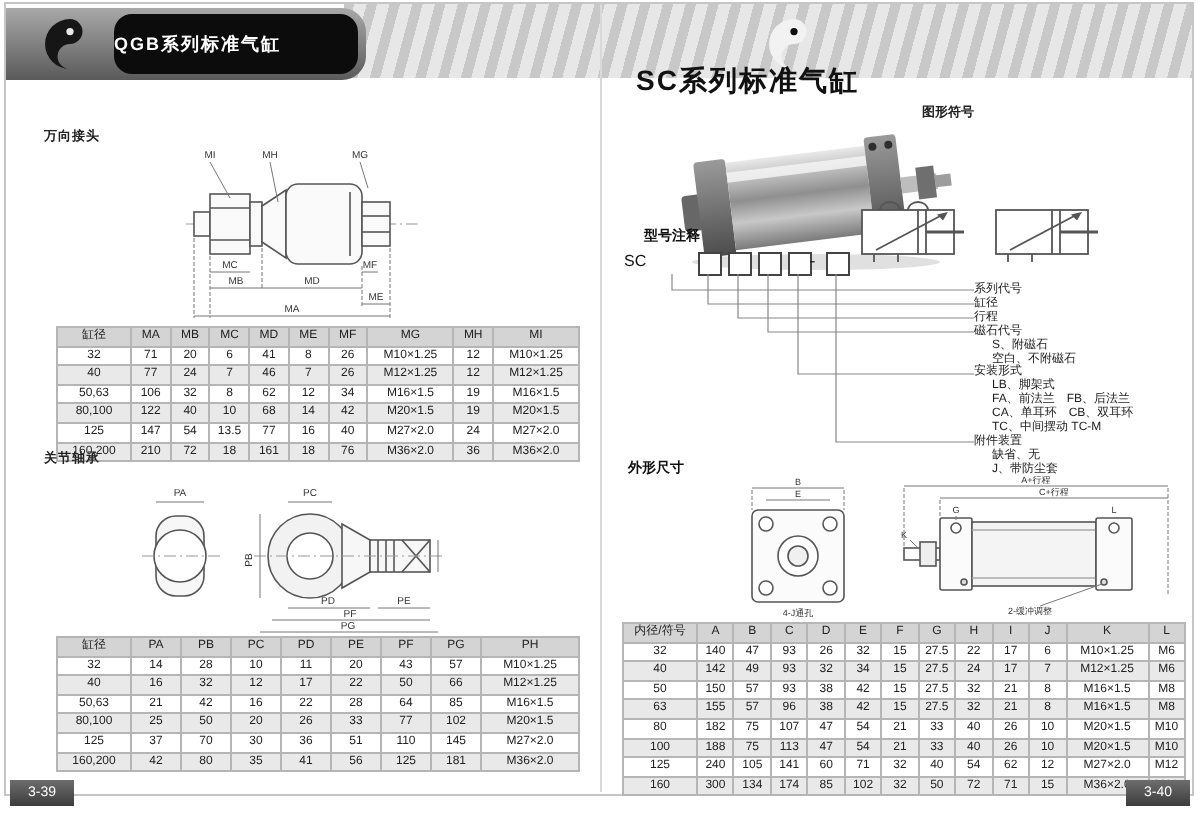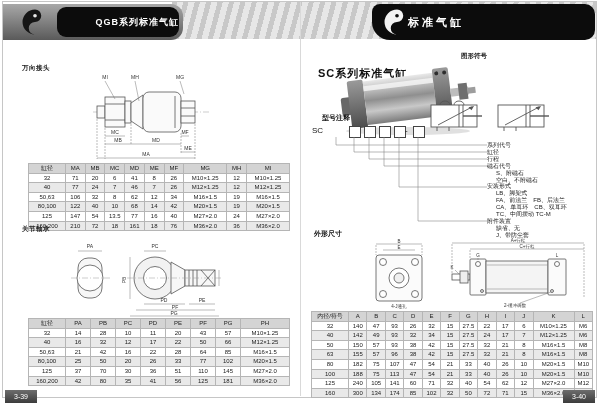--- a/index.html
+++ b/index.html
@@ -4,29 +4,29 @@
 <style>
   html,body{margin:0;padding:0;background:#fff;font-family:"Liberation Sans",sans-serif;}
   #canvas{position:relative;width:600px;height:410px;background:#fff;overflow:hidden;}
   .frame{position:absolute;left:2px;top:1px;width:593px;height:395px;border:1px solid #c6c6c6;}
   .spine{position:absolute;left:300px;top:2px;width:1px;height:394px;background:#d9d9d9;}
   .stripes{position:absolute;left:172px;top:2px;width:425px;height:37px;
     background:repeating-linear-gradient(105deg,#c8c8c8 0 5px,#e7e7e7 5px 11px);}
   .band-left{position:absolute;left:3px;top:4px;width:180px;height:36px;
     background:linear-gradient(180deg,#a8a8a8,#5a5a5a);border-radius:0 12px 12px 0;}
   .banner-left{position:absolute;left:57px;top:7px;width:122px;height:30px;background:#0c0c0c;
-    border-radius:9px;color:#fff;font-weight:bold;font-size:9px;display:flex;align-items:center;justify-content:flex-end;letter-spacing:1px;}
+    border-radius:9px;color:#fff;font-weight:bold;font-size:9px;display:flex;align-items:center;justify-content:flex-start;letter-spacing:1px;}
   .banner-right{position:absolute;left:372px;top:4px;width:223px;height:36px;background:#0c0c0c;
     border-radius:8px 10px 10px 18px;display:flex;align-items:center;}
   .banner-right .title{color:#fff;font-weight:bold;font-size:11px;letter-spacing:3px;margin-left:36px;}
   .logo{position:absolute;width:26px;height:26px;}
   .logo-left{left:22px;top:9px;}
   .logo-right{left:384px;top:9px;}
   .sec-label{position:absolute;font-size:6.5px;color:#222;font-weight:bold;letter-spacing:.5px;}
-  .series-title{position:absolute;left:318px;top:66px;font-size:11px;font-weight:bold;color:#111;letter-spacing:1px;}
+  .series-title{position:absolute;left:318px;top:32px;font-size:14px;font-weight:bold;color:#111;letter-spacing:1px;}
   .pagenum{position:absolute;top:390px;width:32px;height:13px;background:linear-gradient(180deg,#6d6d6d,#3c3c3c);
     color:#fff;font-size:7px;display:flex;align-items:center;justify-content:center;}
   .pagenum.left{left:5px;}
   .pagenum.right{left:563px;}
   table.data-table{position:absolute;border-collapse:collapse;table-layout:fixed;font-size:6px;color:#222;background:#fff;}
   table.data-table th,table.data-table td{border:1px solid #b5b5b5;padding:1px 0;text-align:center;
     font-weight:normal;white-space:nowrap;overflow:hidden;line-height:1.1;}
   table.data-table th{background:#d4d4d4;}
   table.data-table tbody tr:nth-child(even){background:#e9e9e9;}
   #t1{left:28px;top:163px;width:262px;}
@@ -60,23 +60,20 @@
 
   <div class="band-left"></div>
   <div class="banner-left">
     <span>QGB系列标准气缸</span>
   </div>
   <svg class="logo logo-left" viewBox="0 0 100 100">
     <path d="M50,2 A48,48 0 1,0 50,98 A24,24 0 0,1 50,50 A24,24 0 0,0 50,2 Z" fill="#161616"></path>
     <circle cx="50" cy="26" r="7" fill="#e8e8e8"></circle>
   </svg>
 
-  <div class="banner-right">
-    <span class="title">标准气缸</span>
-  </div>
   <svg class="logo logo-right" viewBox="0 0 100 100">
     <path d="M50,2 A48,48 0 1,0 50,98 A24,24 0 0,1 50,50 A24,24 0 0,0 50,2 Z" fill="#f2f2f2"></path>
     <circle cx="50" cy="26" r="7" fill="#0c0c0c"></circle>
   </svg>
 
   <div class="sec-label" style="left:22px;top:64px;">万向接头</div>
 
   <svg style="left:83px;top:70px;" width="135" height="92" viewBox="0 0 135 92">
     <g stroke="#555" stroke-width="0.8" fill="#fafafa">
       <line x1="10" y1="42" x2="127" y2="42" stroke="#999" stroke-width="0.5" stroke-dasharray="6 2 1 2"></line>

